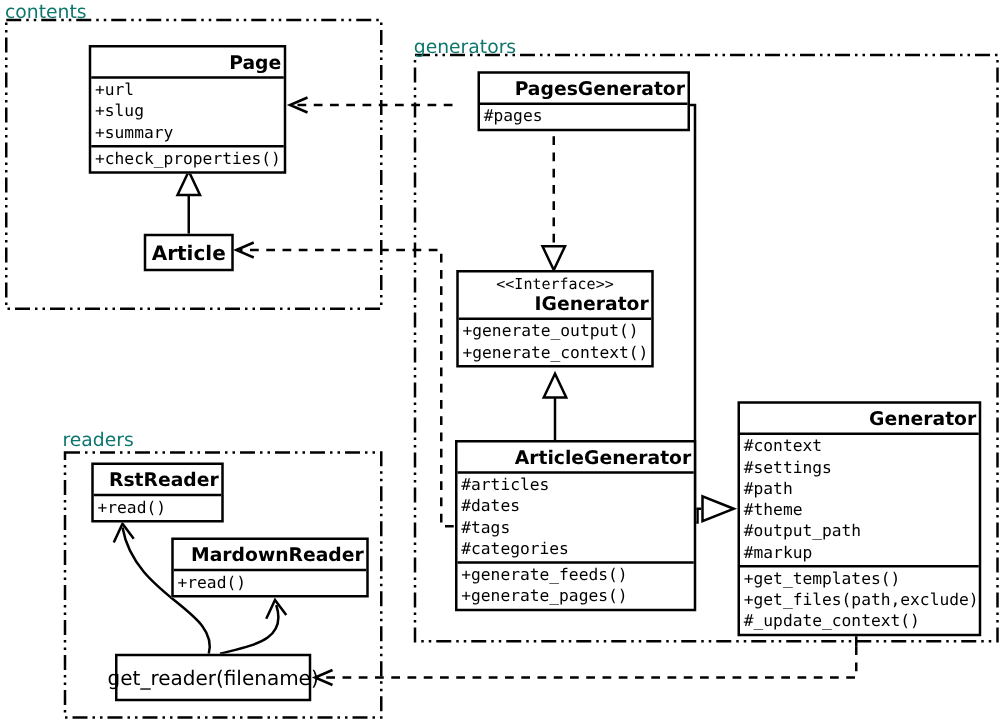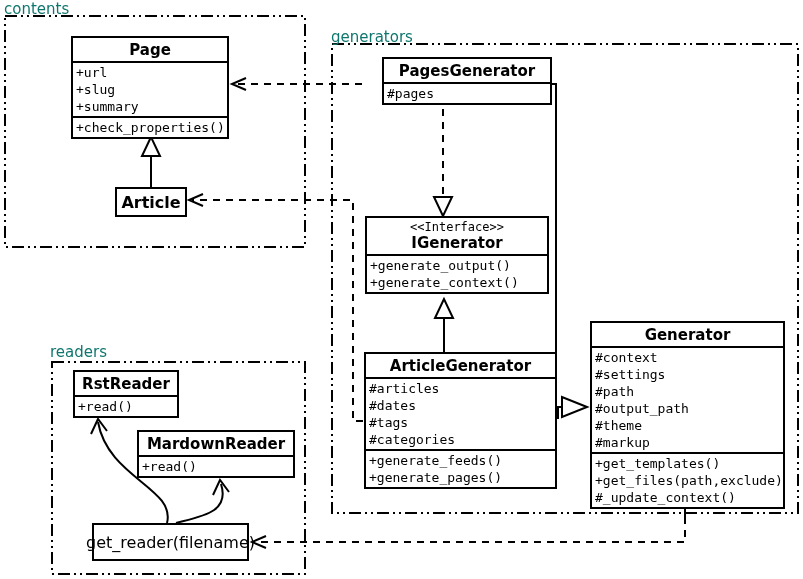--- a/index.html
+++ b/index.html
@@ -1,21 +1,21 @@
 <!DOCTYPE html>
 <html><head>
 <meta charset="utf-8">
 <style>
   html,body{margin:0;padding:0;background:#ffffff;}
   #canvas{position:relative;width:803px;height:579px;background:#ffffff;overflow:hidden;
           font-family:"DejaVu Sans",sans-serif;color:#000;}
   #wires{position:absolute;left:0;top:0;width:803px;height:579px;}
   .pkg-label{position:absolute;font:15px "DejaVu Sans",sans-serif;color:#0f766e;background:transparent;white-space:nowrap;}
   .uml-box{position:absolute;border:2px solid #000;background:#fff;box-sizing:border-box;}
-  .uml-title{font:bold 15px "DejaVu Sans",sans-serif;text-align:center;padding:3px 2px 2px 2px;white-space:nowrap;}
+  .uml-title{font:bold 15px "DejaVu Sans",sans-serif;text-align:right;padding:3px 2px 2px 2px;white-space:nowrap;}
   .with-sep{border-bottom:2px solid #000;}
   .uml-stereo{font:12px "DejaVu Sans Mono",monospace;text-align:center;white-space:nowrap;padding-top:2px;}
   .uml-rows{font:13px "DejaVu Sans Mono",monospace;line-height:17px;padding:1px 3px;}
   .uml-rows.sep-top{border-top:2px solid #000;}
   .uml-row{white-space:nowrap;}
   .plain-box{display:flex;align-items:center;justify-content:center;
              font:16px "DejaVu Sans",sans-serif;white-space:nowrap;}
 </style>
 </head>
 <body>
@@ -81,21 +81,21 @@
     <span>Article</span>
   </div>
 
   <div class="uml-box" style="left:382px;top:57px;width:170px;">
     <div class="uml-title with-sep">PagesGenerator</div>
     <div class="uml-rows">
       <div class="uml-row">#pages</div>
     </div>
   </div>
 
-  <div class="uml-box" style="left:365px;top:216px;width:184px;">
+  <div class="uml-box" style="left:365px;top:216px;width:158px;">
     <div class="with-sep">
       <div class="uml-stereo">&lt;&lt;Interface&gt;&gt;</div>
       <div class="uml-title" style="padding-top:0;">IGenerator</div>
     </div>
     <div class="uml-rows">
       <div class="uml-row">+generate_output()</div>
       <div class="uml-row">+generate_context()</div>
     </div>
   </div>
 
@@ -112,22 +112,22 @@
       <div class="uml-row">+generate_pages()</div>
     </div>
   </div>
 
   <div class="uml-box" style="left:590px;top:321px;width:195px;">
     <div class="uml-title with-sep">Generator</div>
     <div class="uml-rows">
       <div class="uml-row">#context</div>
       <div class="uml-row">#settings</div>
       <div class="uml-row">#path</div>
+      <div class="uml-row">#theme</div>
       <div class="uml-row">#output_path</div>
-      <div class="uml-row">#theme</div>
       <div class="uml-row">#markup</div>
     </div>
     <div class="uml-rows sep-top">
       <div class="uml-row">+get_templates()</div>
       <div class="uml-row">+get_files(path,exclude)</div>
       <div class="uml-row">#_update_context()</div>
     </div>
   </div>
 
   <div class="uml-box" style="left:73px;top:370px;width:106px;">

